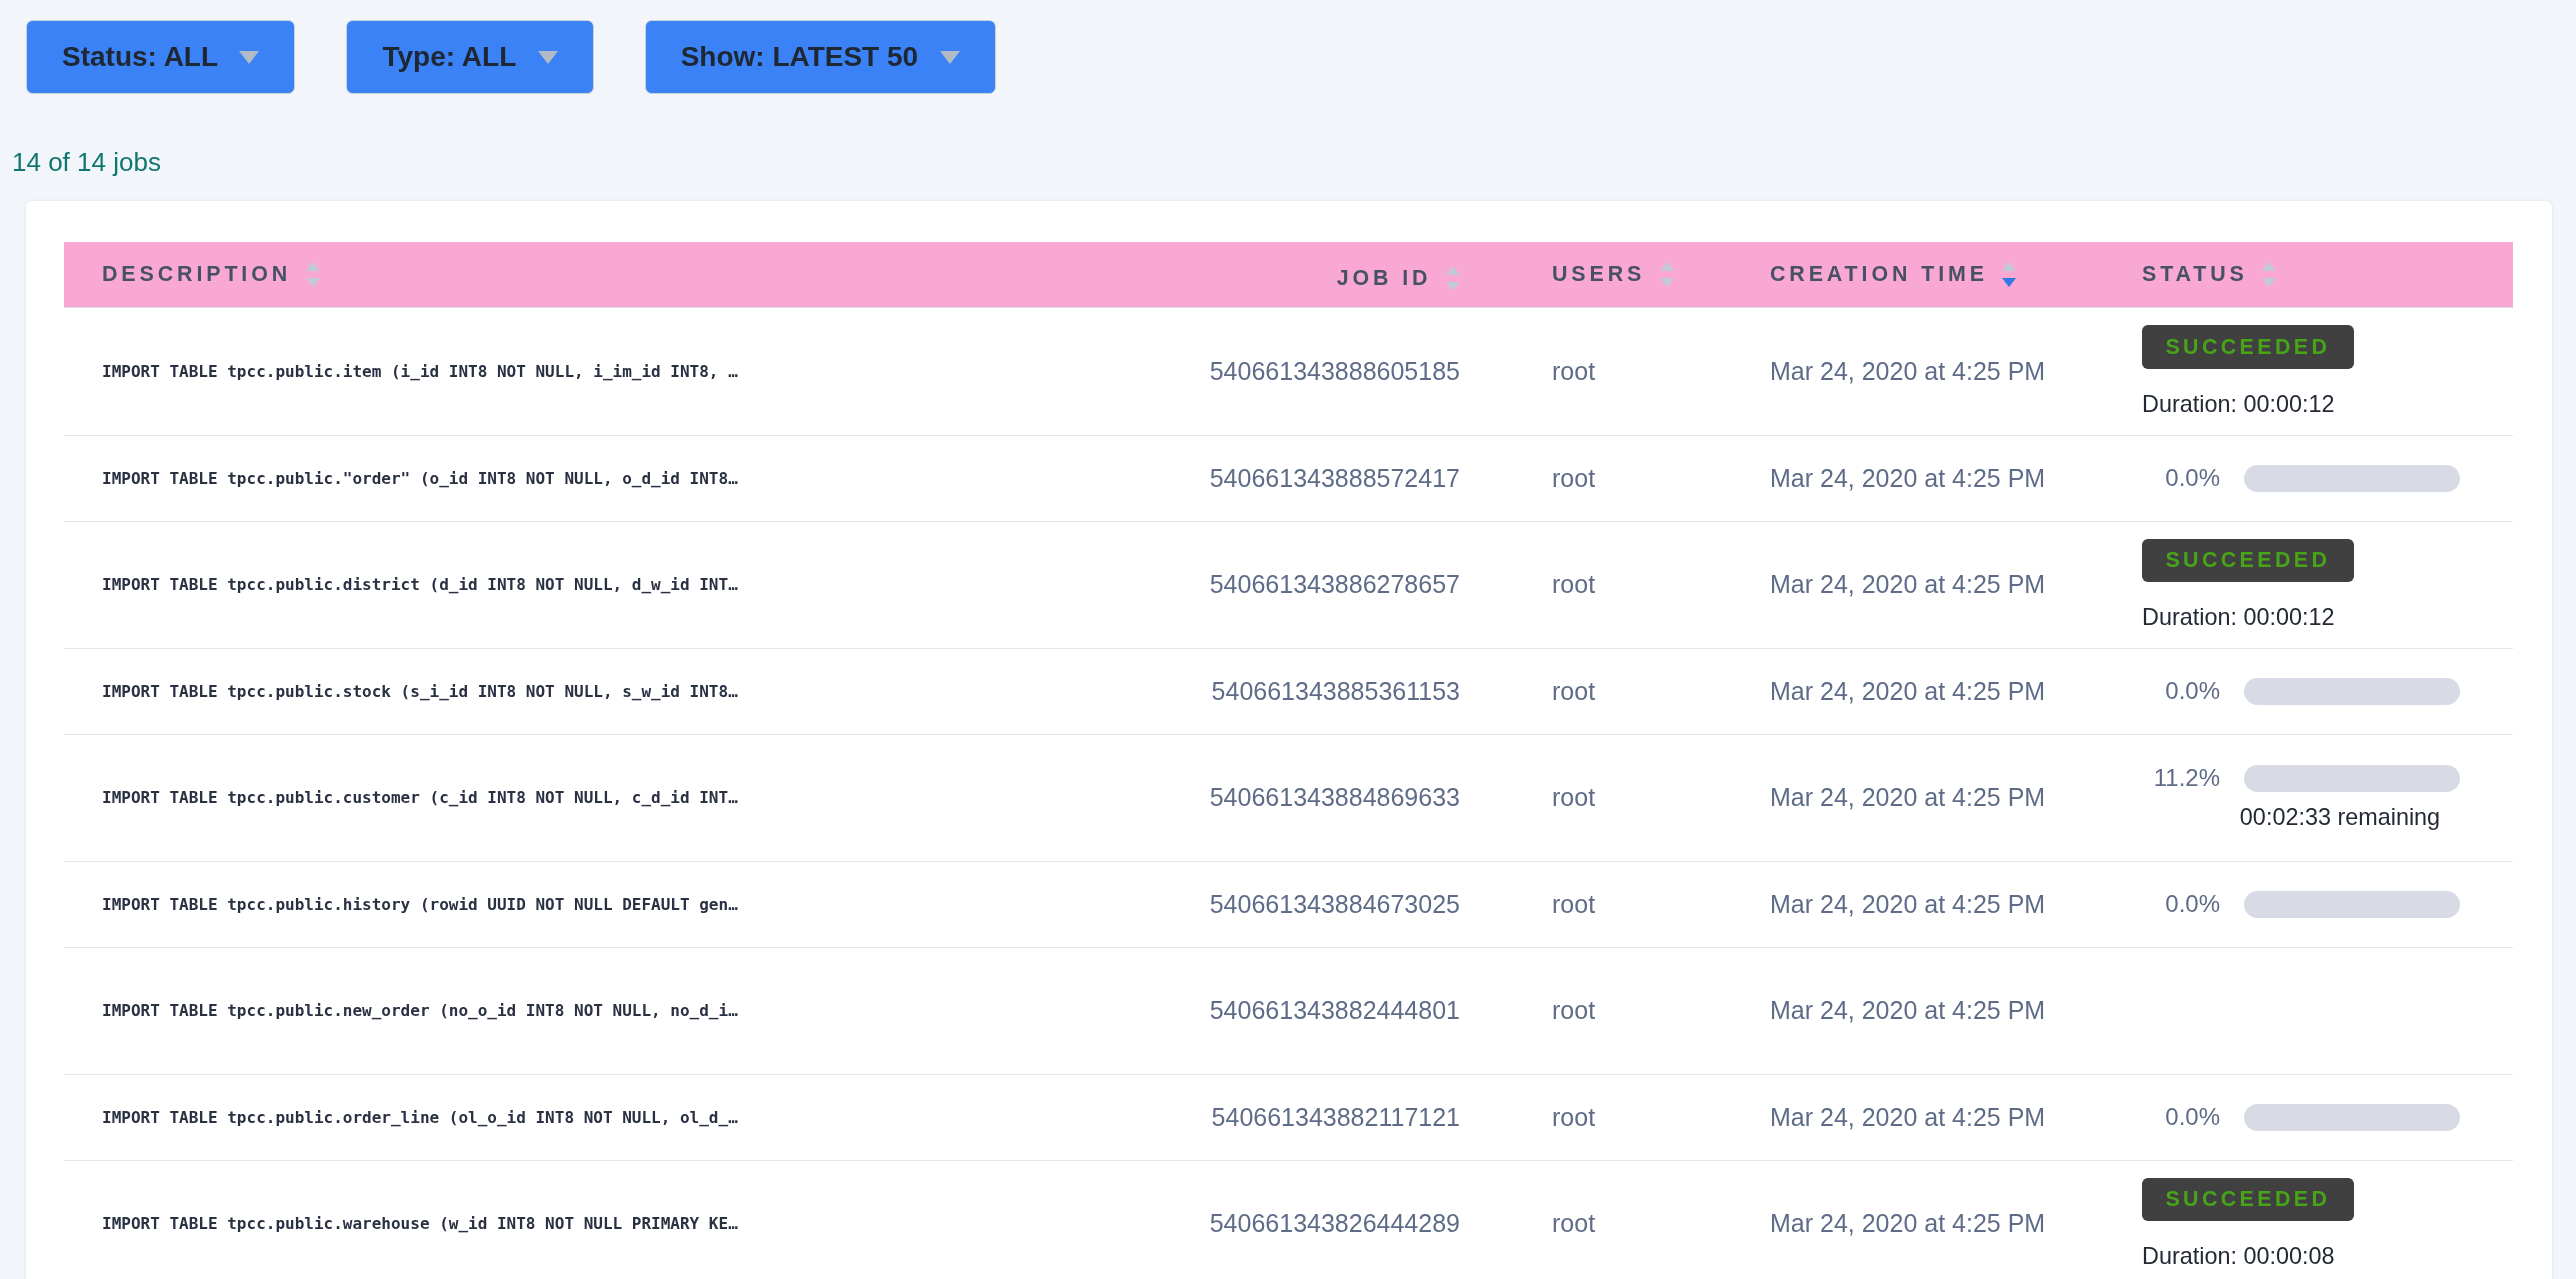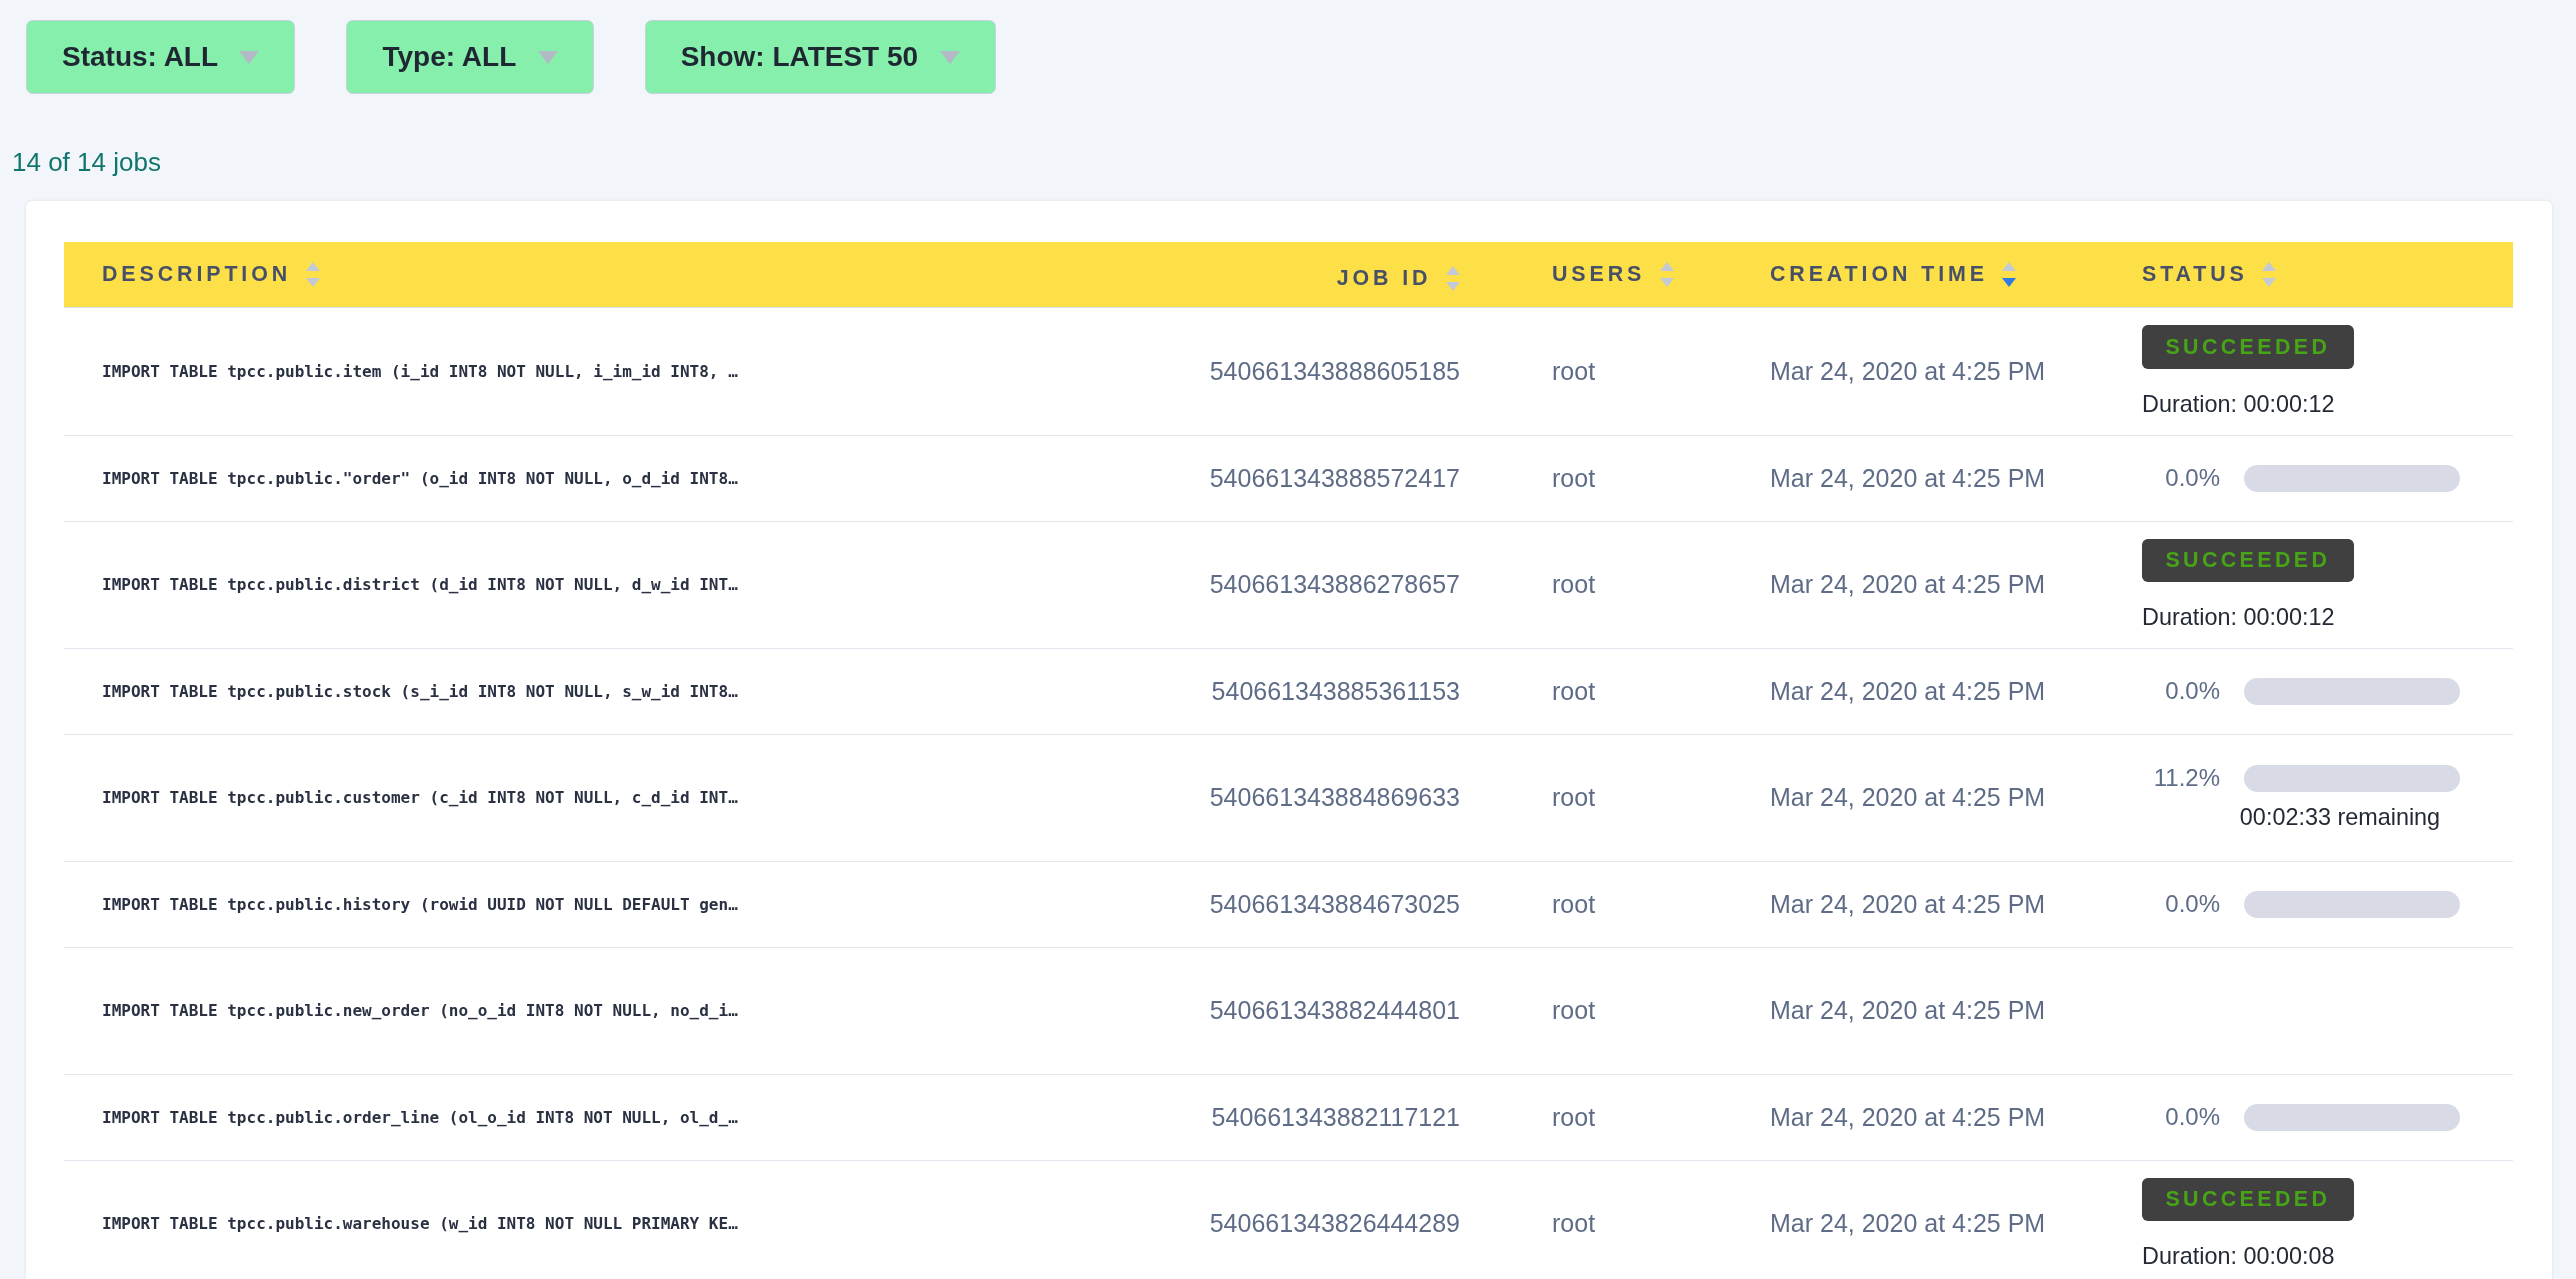--- a/index.html
+++ b/index.html
@@ -15,21 +15,21 @@
     display: flex;
     gap: 51px;
     padding: 20.4px 0 0 26px;
   }
   .filter-btn {
     display: inline-flex;
     align-items: center;
     gap: 21.4px;
     height: 74px;
     padding: 0 35px;
-    background: #86efac;
+    background: #3b82f6;
     border: 1.9px solid #c9d1de;
     border-radius: 6.8px;
     font-family: inherit;
     font-size: 28px;
     font-weight: 700;
     color: #1f2733;
     cursor: pointer;
   }
   .caret-down {
     width: 0; height: 0;
@@ -55,21 +55,21 @@
   }
   .jobs-table { width: 100%; }
 
   .thead, .trow {
     display: grid;
     grid-template-columns: 1041px 355px 224px 380px 460px;
     align-items: center;
   }
   .thead {
     height: 66px;
-    background: #fde047;
+    background: #f9a8d4;
     border-bottom: 1.9px solid #d9dde8;
   }
   .th {
     display: flex;
     align-items: center;
     gap: 14.6px;
     font-size: 21.4px;
     font-weight: 700;
     letter-spacing: 3.9px;
     color: #475066;

